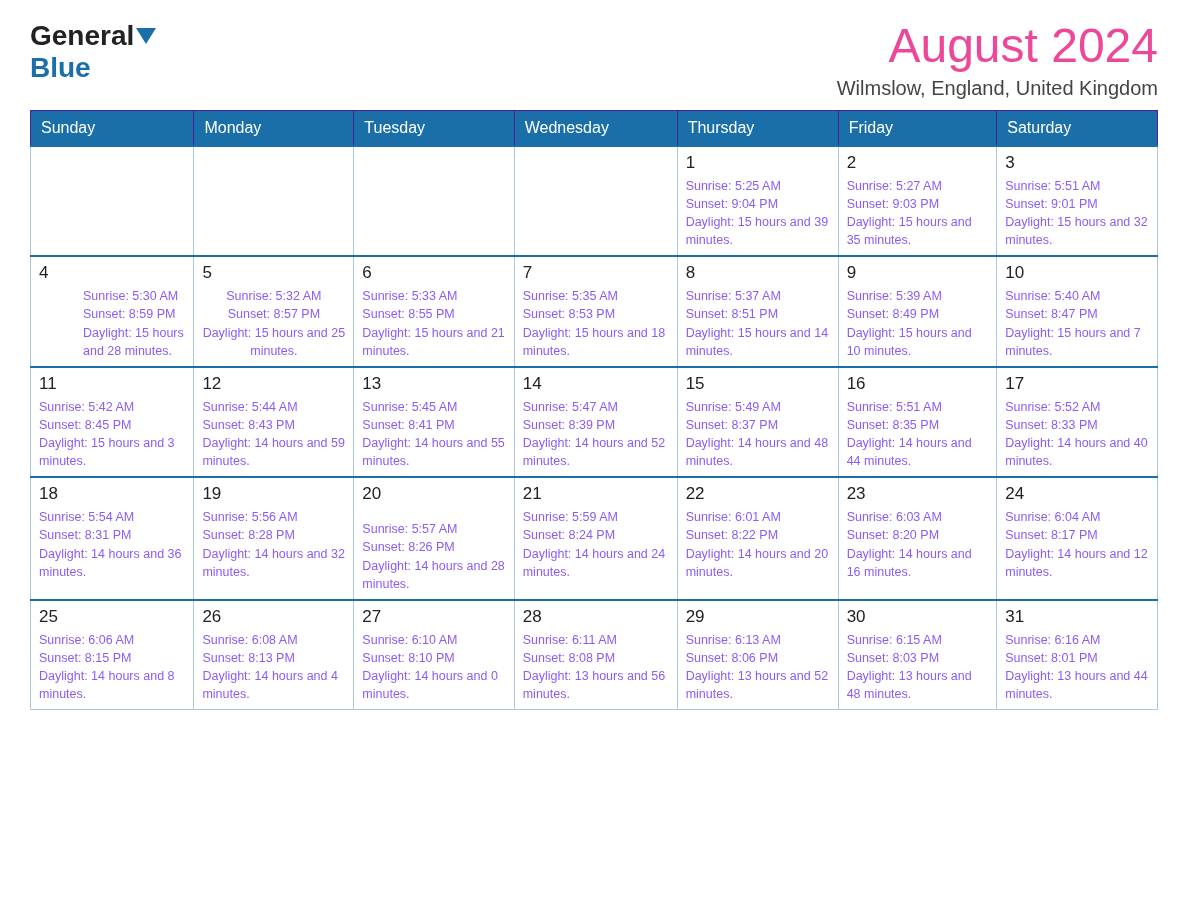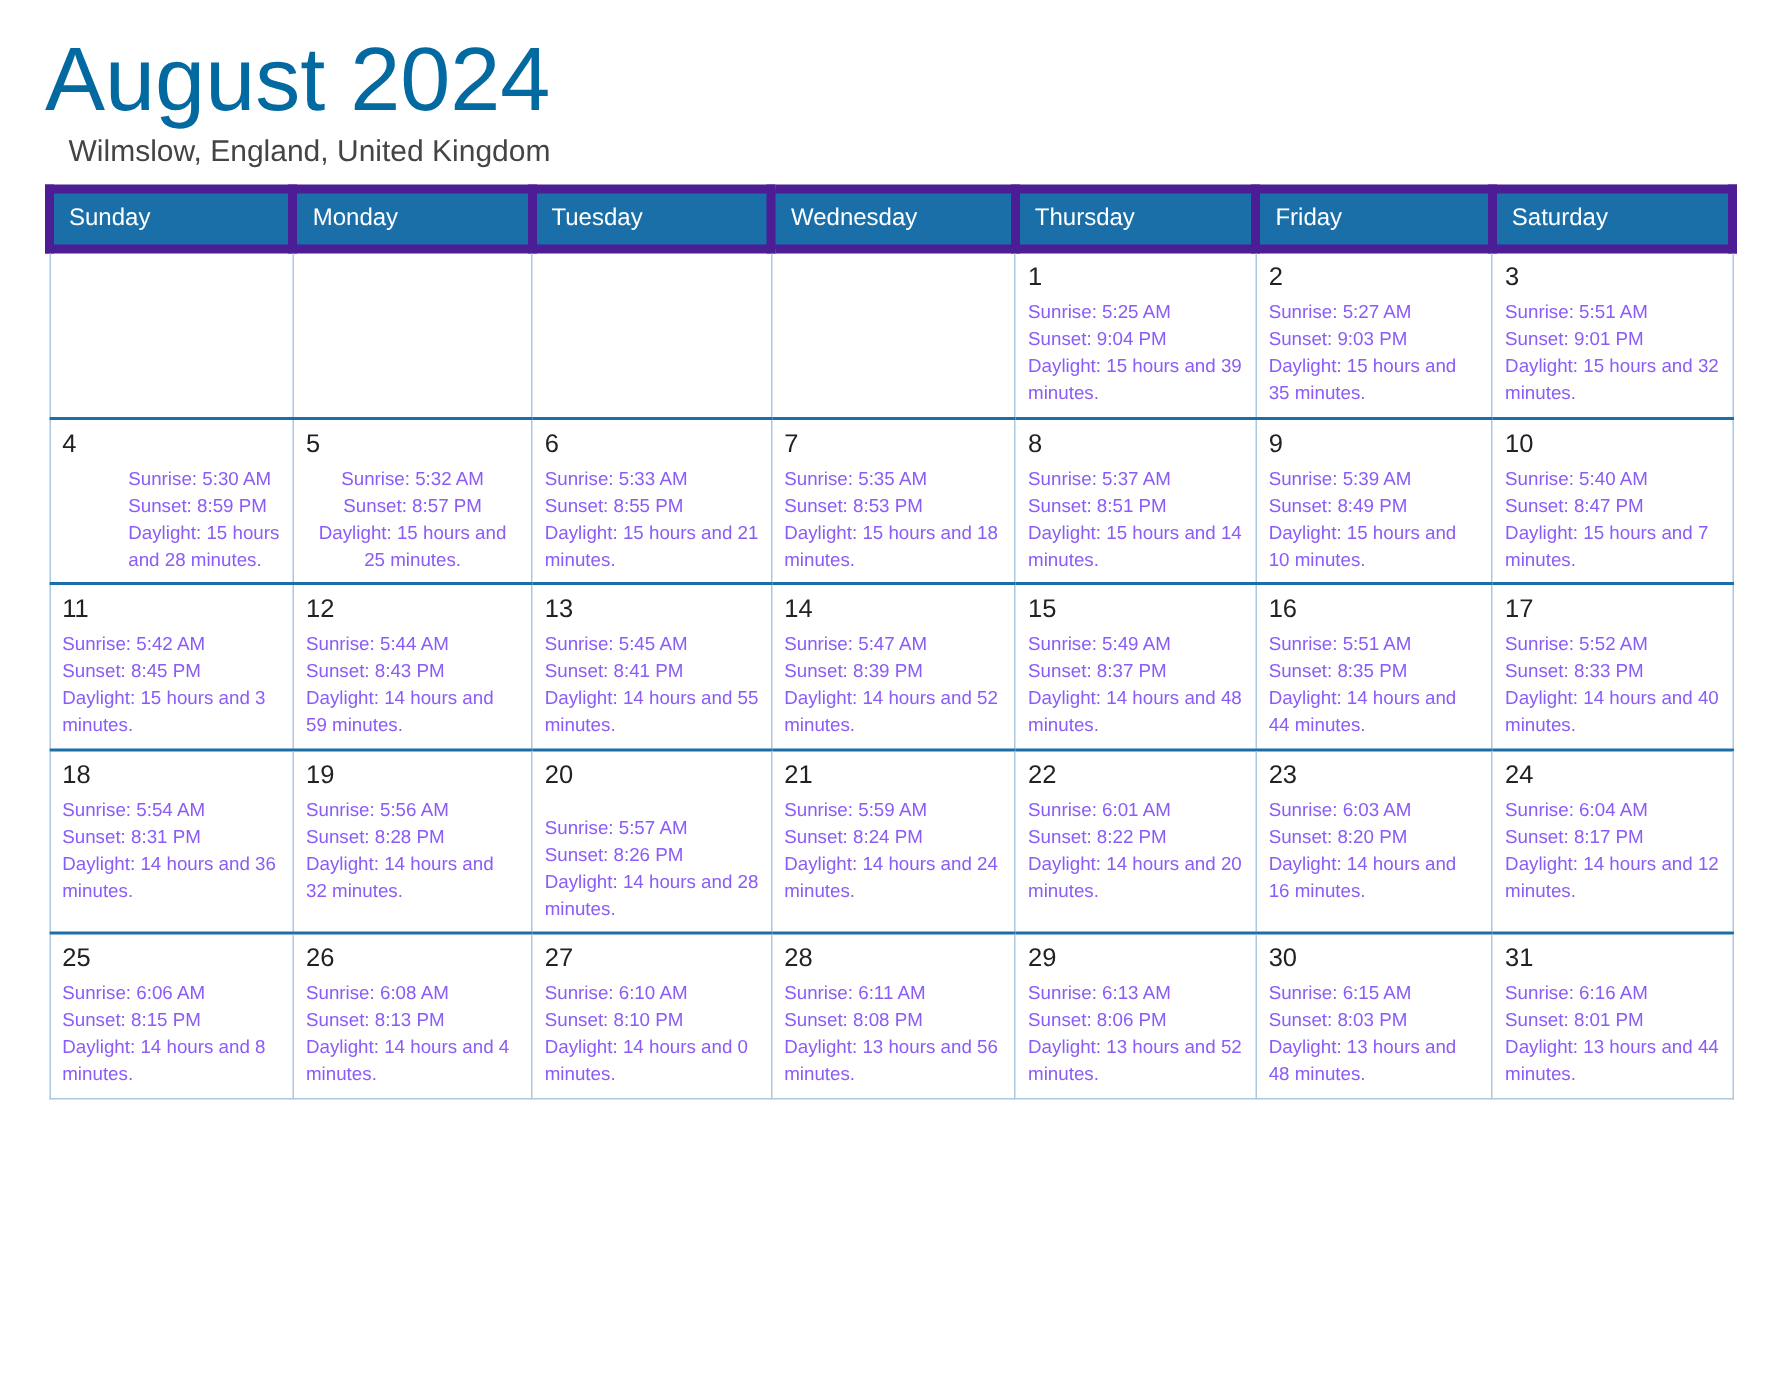--- a/index.html
+++ b/index.html
@@ -37,44 +37,43 @@
       height: 0;
       border-left: 10px solid transparent;
       border-right: 10px solid transparent;
       border-top: 16px solid #1a6fa8;
       margin: 0 2px;
       vertical-align: middle;
     }
     .logo-blue { color: #1a6fa8; font-size: 28px; font-weight: bold; }
     .title-area { text-align: right; }
     .month-title {
-      font-size: 60px;
+      font-size: 48px;
       font-weight: normal;
-      color: #0369a1;
+      color: #ec4899;
       line-height: 1.1;
-      text-align: center;
     }
     .location {
       font-size: 20px;
       color: #444;
       margin-top: 4px;
     }
     .calendar {
       width: 100%;
       border-collapse: collapse;
       border: 1.5px solid #1a6fa8;
     }
     .calendar th {
       background: #1a6fa8;
       color: #fff;
       font-size: 16px;
       font-weight: normal;
       padding: 8px 10px;
       text-align: left;
-      border: 6px solid #4c1d95;
+      border: 1px solid #4c1d95;
     }
     .calendar td {
       border: 1px solid #aac8e0;
       vertical-align: top;
       padding: 6px 8px;
       width: 170px;
       min-height: 100px;
     }
     .day-number {
       font-size: 17px;
@@ -88,20 +87,27 @@
       color: #8b5cf6;
       line-height: 1.45;
     }
     .empty-cell { background: #fff; }
     tr.week-row td { border-top: 2px solid #1a6fa8; }
   </style>
 </head>
 <body>
 
 <div class="header">
+  <div class="logo">
+    <div class="logo-text">
+      <span class="logo-general">General</span>
+      <span class="logo-triangle"></span>
+    </div>
+    <span class="logo-blue">Blue</span>
+  </div>
   <div class="title-area">
     <div class="month-title">August 2024</div>
     <div class="location">Wilmslow, England, United Kingdom</div>
   </div>
 </div>
 
 <table class="calendar">
   <thead>
     <tr>
     <th>Sunday</th>

